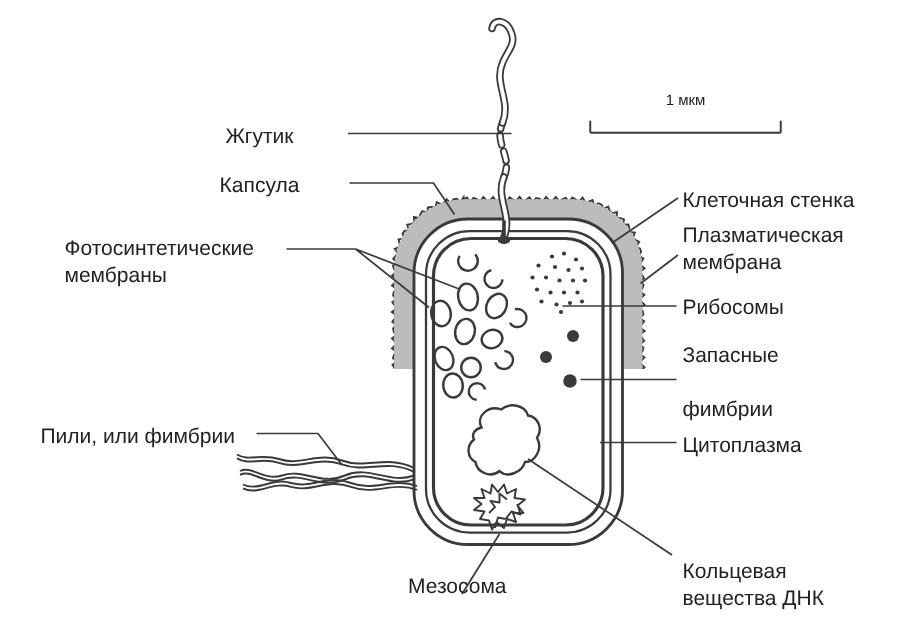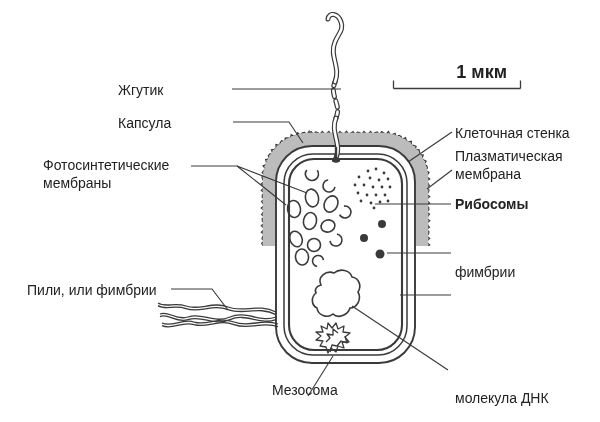--- a/index.html
+++ b/index.html
@@ -18,27 +18,26 @@
   }
   #stage{position:absolute;left:0;top:0;width:600px;height:422px;}
   svg{position:absolute;left:0;top:0;}
   .lbl{
     position:absolute;
     font-size:14px;
     line-height:18px;
     color:var(--text);
     white-space:nowrap;
   }
-  .lbl.r{text-align:left;}
+  .lbl.r{text-align:center;}
   .scale-text{
     position:absolute;
-    font-size:18px;
+    font-size:10px;
     color:var(--text);
-    text-align:right;
-    font-weight:bold;
+    text-align:center;
   }
 </style>
 </head>
 <body>
 
 <div id="stage">
 
   <svg width="600" height="422" viewBox="0 0 600 422">
     <defs>
       <clipPath id="capClip">
@@ -167,28 +166,29 @@
   <div class="lbl" style="left:27px;top:281px;">Пили, или фимбрии</div>
   <div class="lbl" style="left:272px;top:381px;text-align:center;">Мезосома</div>
 
   <div class="lbl" style="left:455px;top:147px;">
     <span>Плазматическая</span><br>
     <span>мембрана</span>
   </div>
 
   <div class="lbl" style="left:455px;top:124px;">Клеточная стенка</div>
 
-  <div class="lbl" style="left:455px;top:195px;font-weight:bold;">Рибосомы</div>
+  <div class="lbl" style="left:455px;top:195px;">Рибосомы</div>
 
   <div class="lbl" style="left:455px;top:227px;">
-    <br>
+    <span>Запасные</span><br>
     <br>
     <span>фимбрии</span>
   </div>
 
+  <div class="lbl" style="left:455px;top:287px;">Цитоплазма</div>
 
   <div class="lbl" style="left:455px;top:371px;">
-    <br>
-    <span>молекула ДНК</span>
+    <span>Кольцевая</span><br>
+    <span>вещества ДНК</span>
   </div>
 
   <div class="scale-text" style="left:407px;top:62px;width:100px;">1 мкм</div>
 </div>
 
 </body></html>

